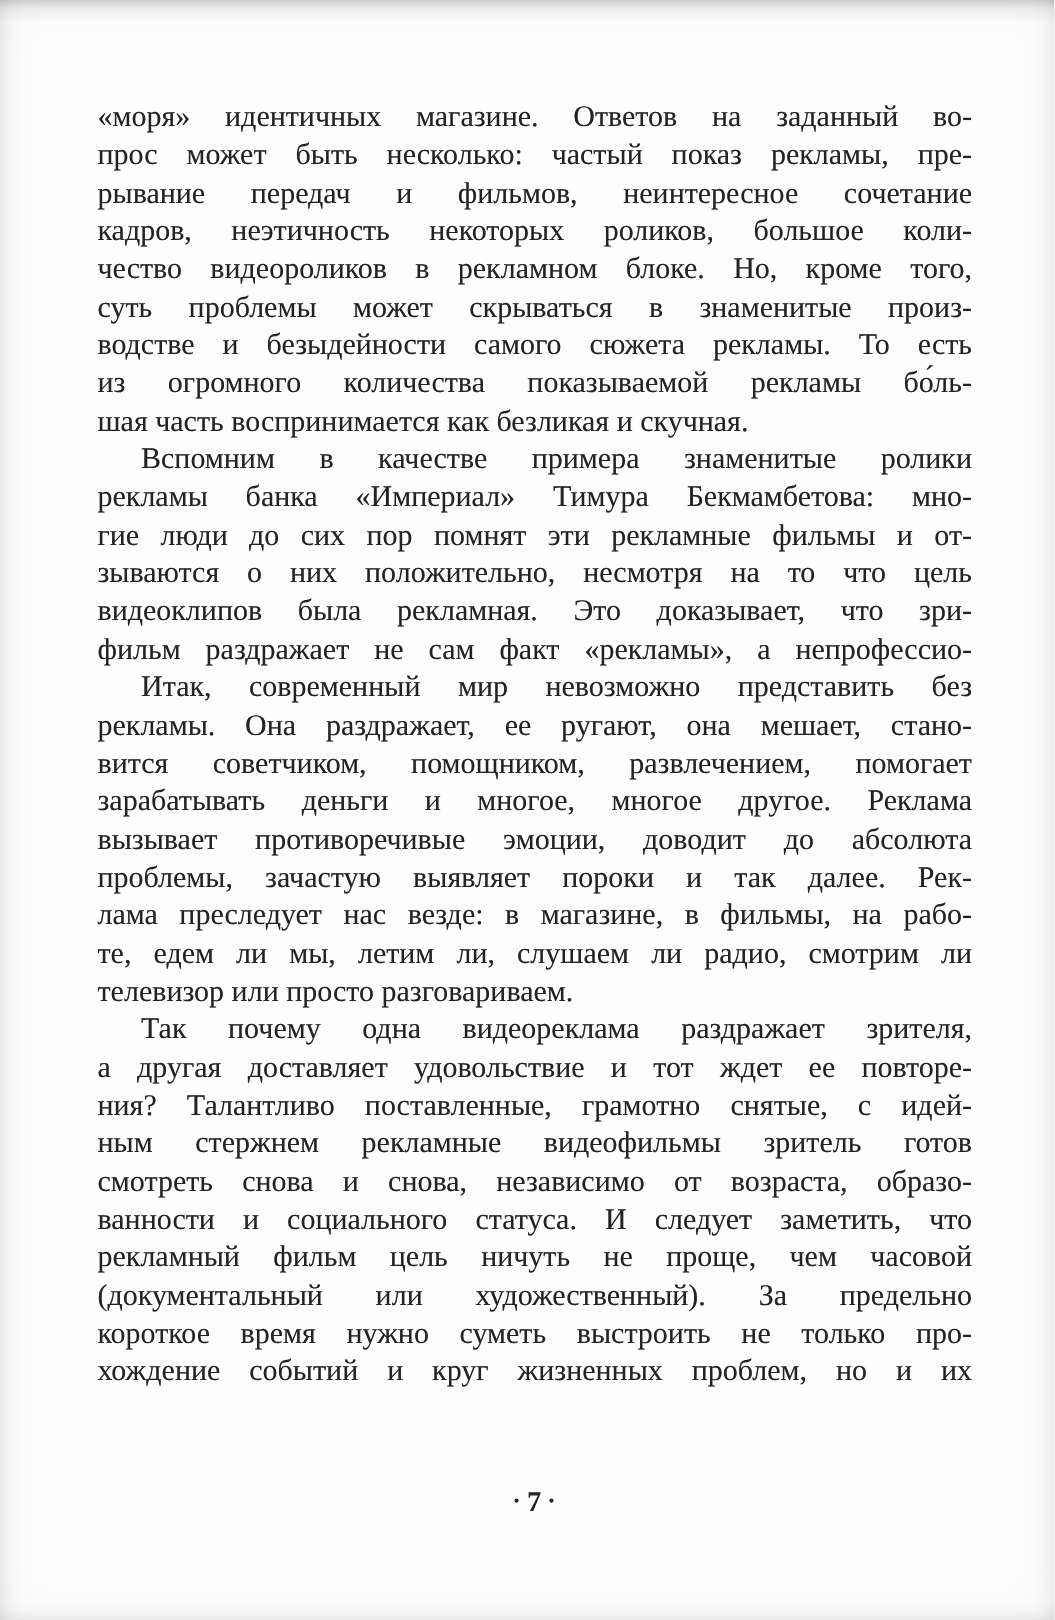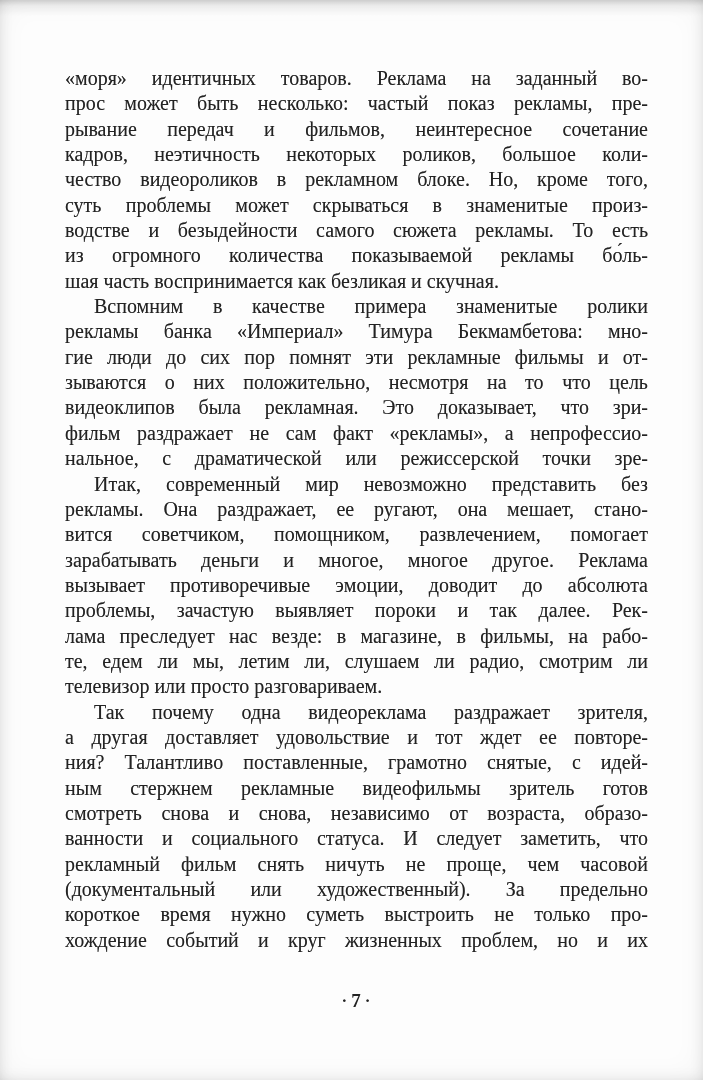--- a/index.html
+++ b/index.html
@@ -70,58 +70,57 @@
     font-weight: 700;
     padding: 0 3px;
   }
 </style>
 </head>
 <body>
 
 <div class="page">
   <div class="text-block">
       <div class="para">
-        <div class="line">«моря» идентичных товаров. Реклама на заданный во-</div>
+        <div class="line">«моря» идентичных магазине. Ответов на заданный во-</div>
         <div class="line">прос может быть несколько: частый показ рекламы, пре-</div>
         <div class="line">рывание передач и фильмов, неинтересное сочетание</div>
         <div class="line">кадров, неэтичность некоторых роликов, большое коли-</div>
         <div class="line">чество видеороликов в рекламном блоке. Но, кроме того,</div>
         <div class="line">суть проблемы может скрываться в знаменитые произ-</div>
         <div class="line">водстве и безыдейности самого сюжета рекламы. То есть</div>
         <div class="line">из огромного количества показываемой рекламы бо́ль-</div>
         <div class="line lastline">шая часть воспринимается как безликая и скучная.</div>
       </div>
       <div class="para">
         <div class="line firstline-indent">Вспомним в качестве примера знаменитые ролики</div>
         <div class="line">рекламы банка «Империал» Тимура Бекмамбетова: мно-</div>
         <div class="line">гие люди до сих пор помнят эти рекламные фильмы и от-</div>
         <div class="line">зываются о них положительно, несмотря на то что цель</div>
         <div class="line">видеоклипов была рекламная. Это доказывает, что зри-</div>
         <div class="line">фильм раздражает не сам факт «рекламы», а непрофессио-</div>
-        <div class="line">нальное, с драматической или режиссерской точки зре-</div>
       </div>
       <div class="para">
         <div class="line firstline-indent">Итак, современный мир невозможно представить без</div>
         <div class="line">рекламы. Она раздражает, ее ругают, она мешает, стано-</div>
         <div class="line">вится советчиком, помощником, развлечением, помогает</div>
         <div class="line">зарабатывать деньги и многое, многое другое. Реклама</div>
         <div class="line">вызывает противоречивые эмоции, доводит до абсолюта</div>
         <div class="line">проблемы, зачастую выявляет пороки и так далее. Рек-</div>
         <div class="line">лама преследует нас везде: в магазине, в фильмы, на рабо-</div>
         <div class="line">те, едем ли мы, летим ли, слушаем ли радио, смотрим ли</div>
         <div class="line lastline">телевизор или просто разговариваем.</div>
       </div>
       <div class="para">
         <div class="line firstline-indent">Так почему одна видеореклама раздражает зрителя,</div>
         <div class="line">а другая доставляет удовольствие и тот ждет ее повторе-</div>
         <div class="line">ния? Талантливо поставленные, грамотно снятые, с идей-</div>
         <div class="line">ным стержнем рекламные видеофильмы зритель готов</div>
         <div class="line">смотреть снова и снова, независимо от возраста, образо-</div>
         <div class="line">ванности и социального статуса. И следует заметить, что</div>
-        <div class="line">рекламный фильм снять ничуть не проще, чем часовой</div>
+        <div class="line">рекламный фильм цель ничуть не проще, чем часовой</div>
         <div class="line">(документальный или художественный). За предельно</div>
         <div class="line">короткое время нужно суметь выстроить не только про-</div>
         <div class="line">хождение событий и круг жизненных проблем, но и их</div>
       </div>
     </div>
   <div class="footer">
     <span class="dot">·</span><span class="num">7</span><span class="dot">·</span>
   </div>
 </div>
 

